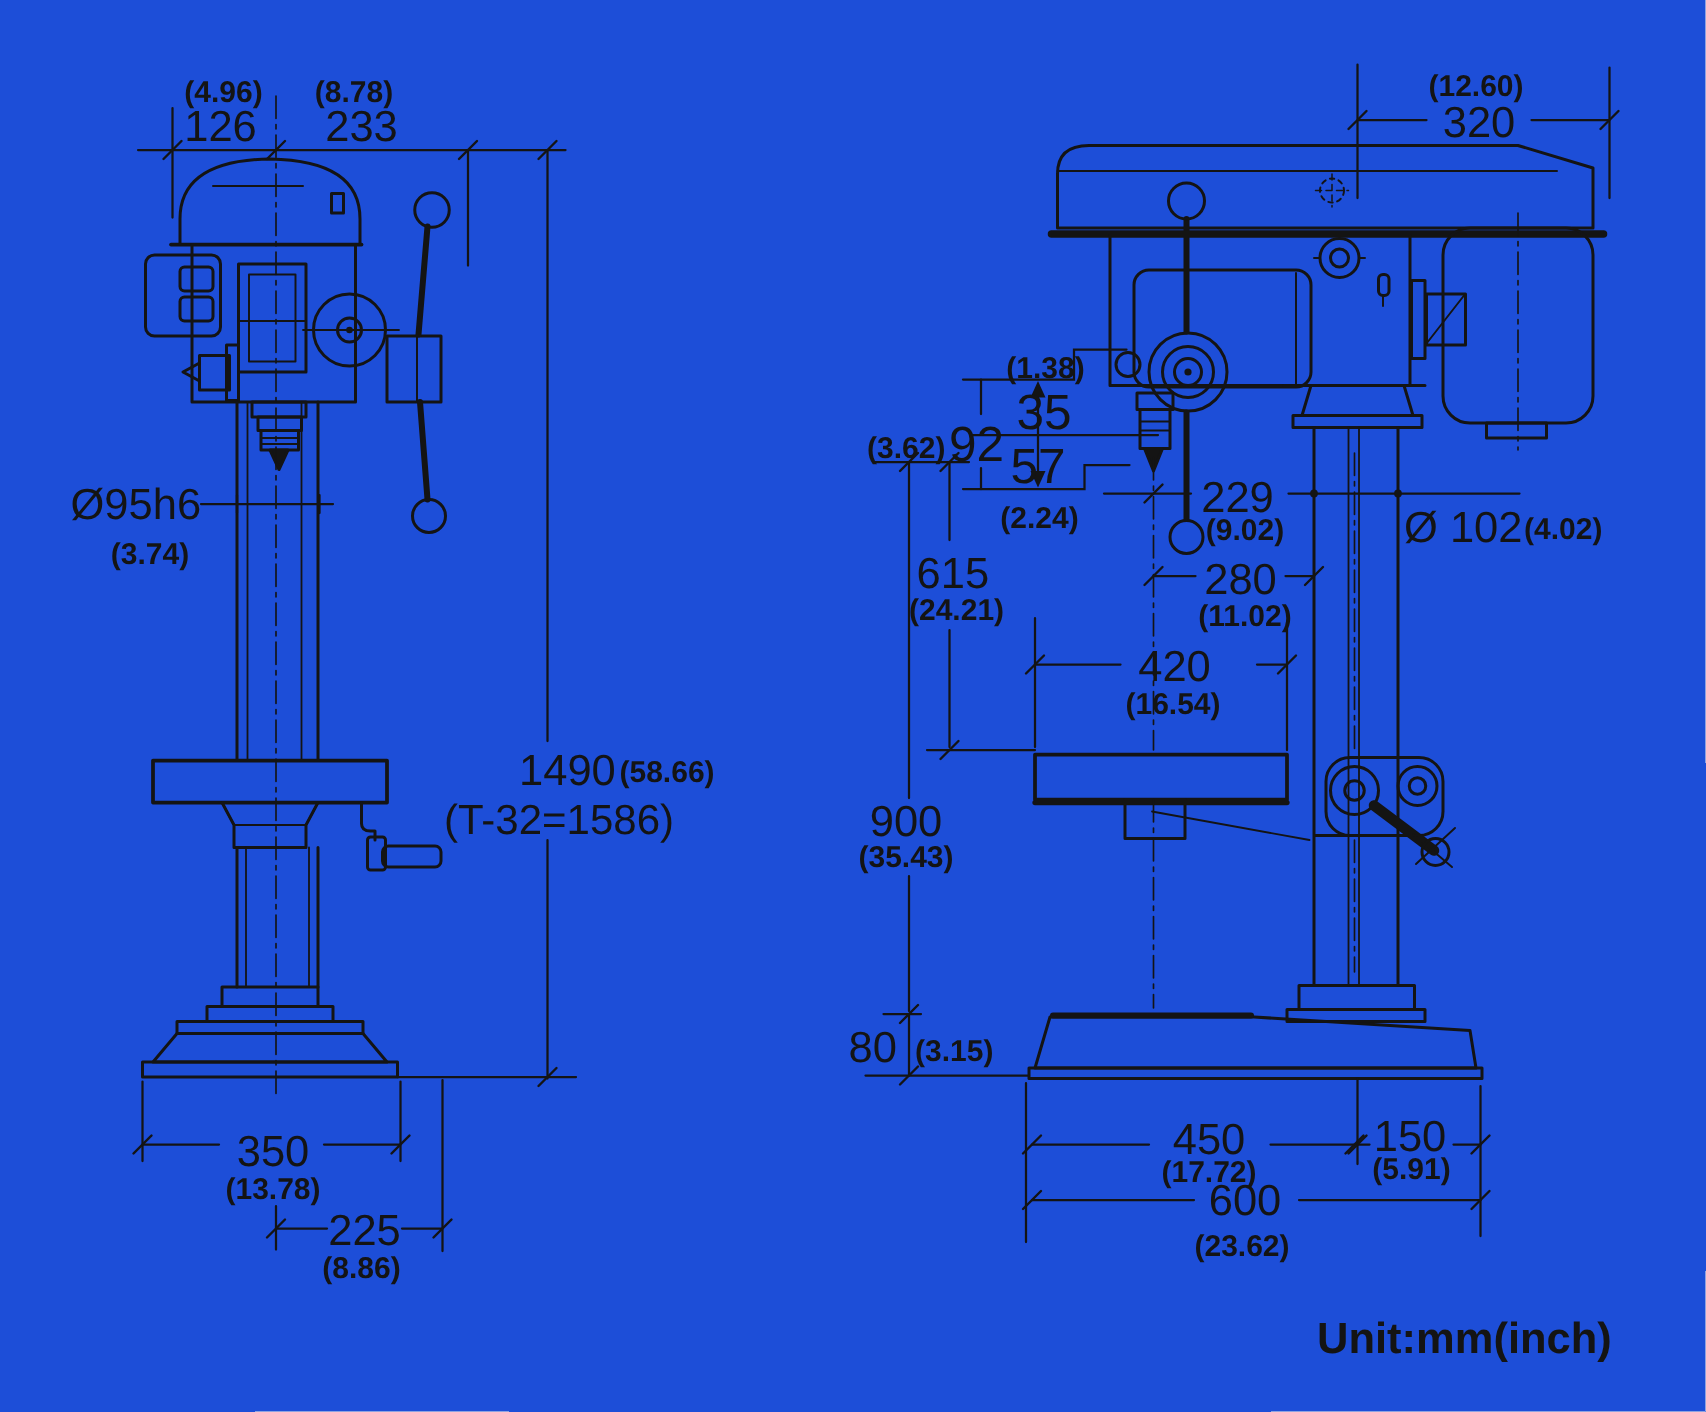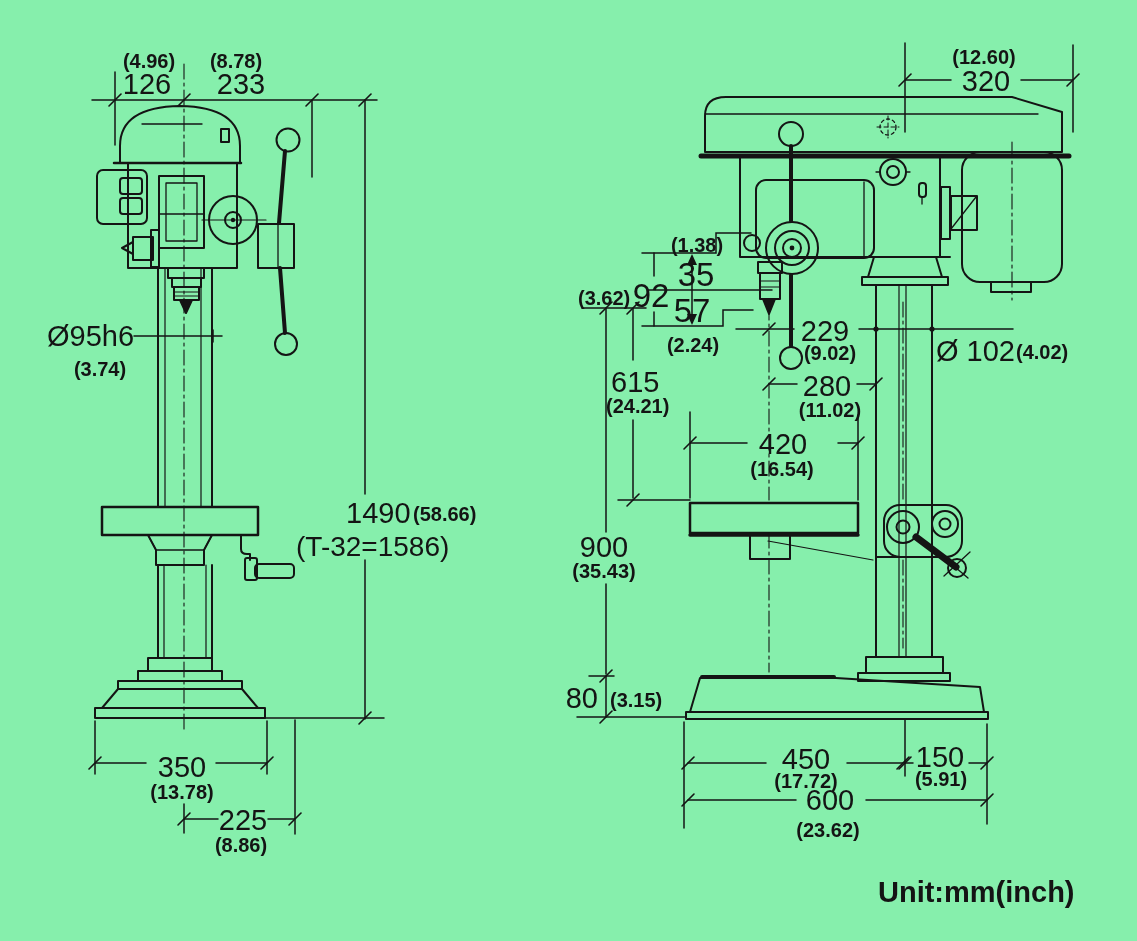--- a/index.html
+++ b/index.html
@@ -1,17 +1,17 @@
 <!DOCTYPE html>
 <html><head>
 <meta charset="utf-8">
 <style>
   html,body{margin:0;padding:0;background:#e8e8e8;}
   .page{
-    position:relative;width:1137px;height:941px;background:#86efac;
+    position:relative;width:1137px;height:941px;background:#1d4ed8;
     font-family:"Liberation Sans",sans-serif;overflow:hidden;margin:0 auto;
   }
   svg{position:absolute;inset:0;}
   text{fill:#141414;}
   .mm{font-size:29px;font-weight:400;}
   .mmbig{font-size:33px;font-weight:400;}
   .inch{font-size:20px;font-weight:700;}
   .note{font-size:28px;font-weight:400;}
   .unit{font-size:29px;font-weight:700;}
 </style>

